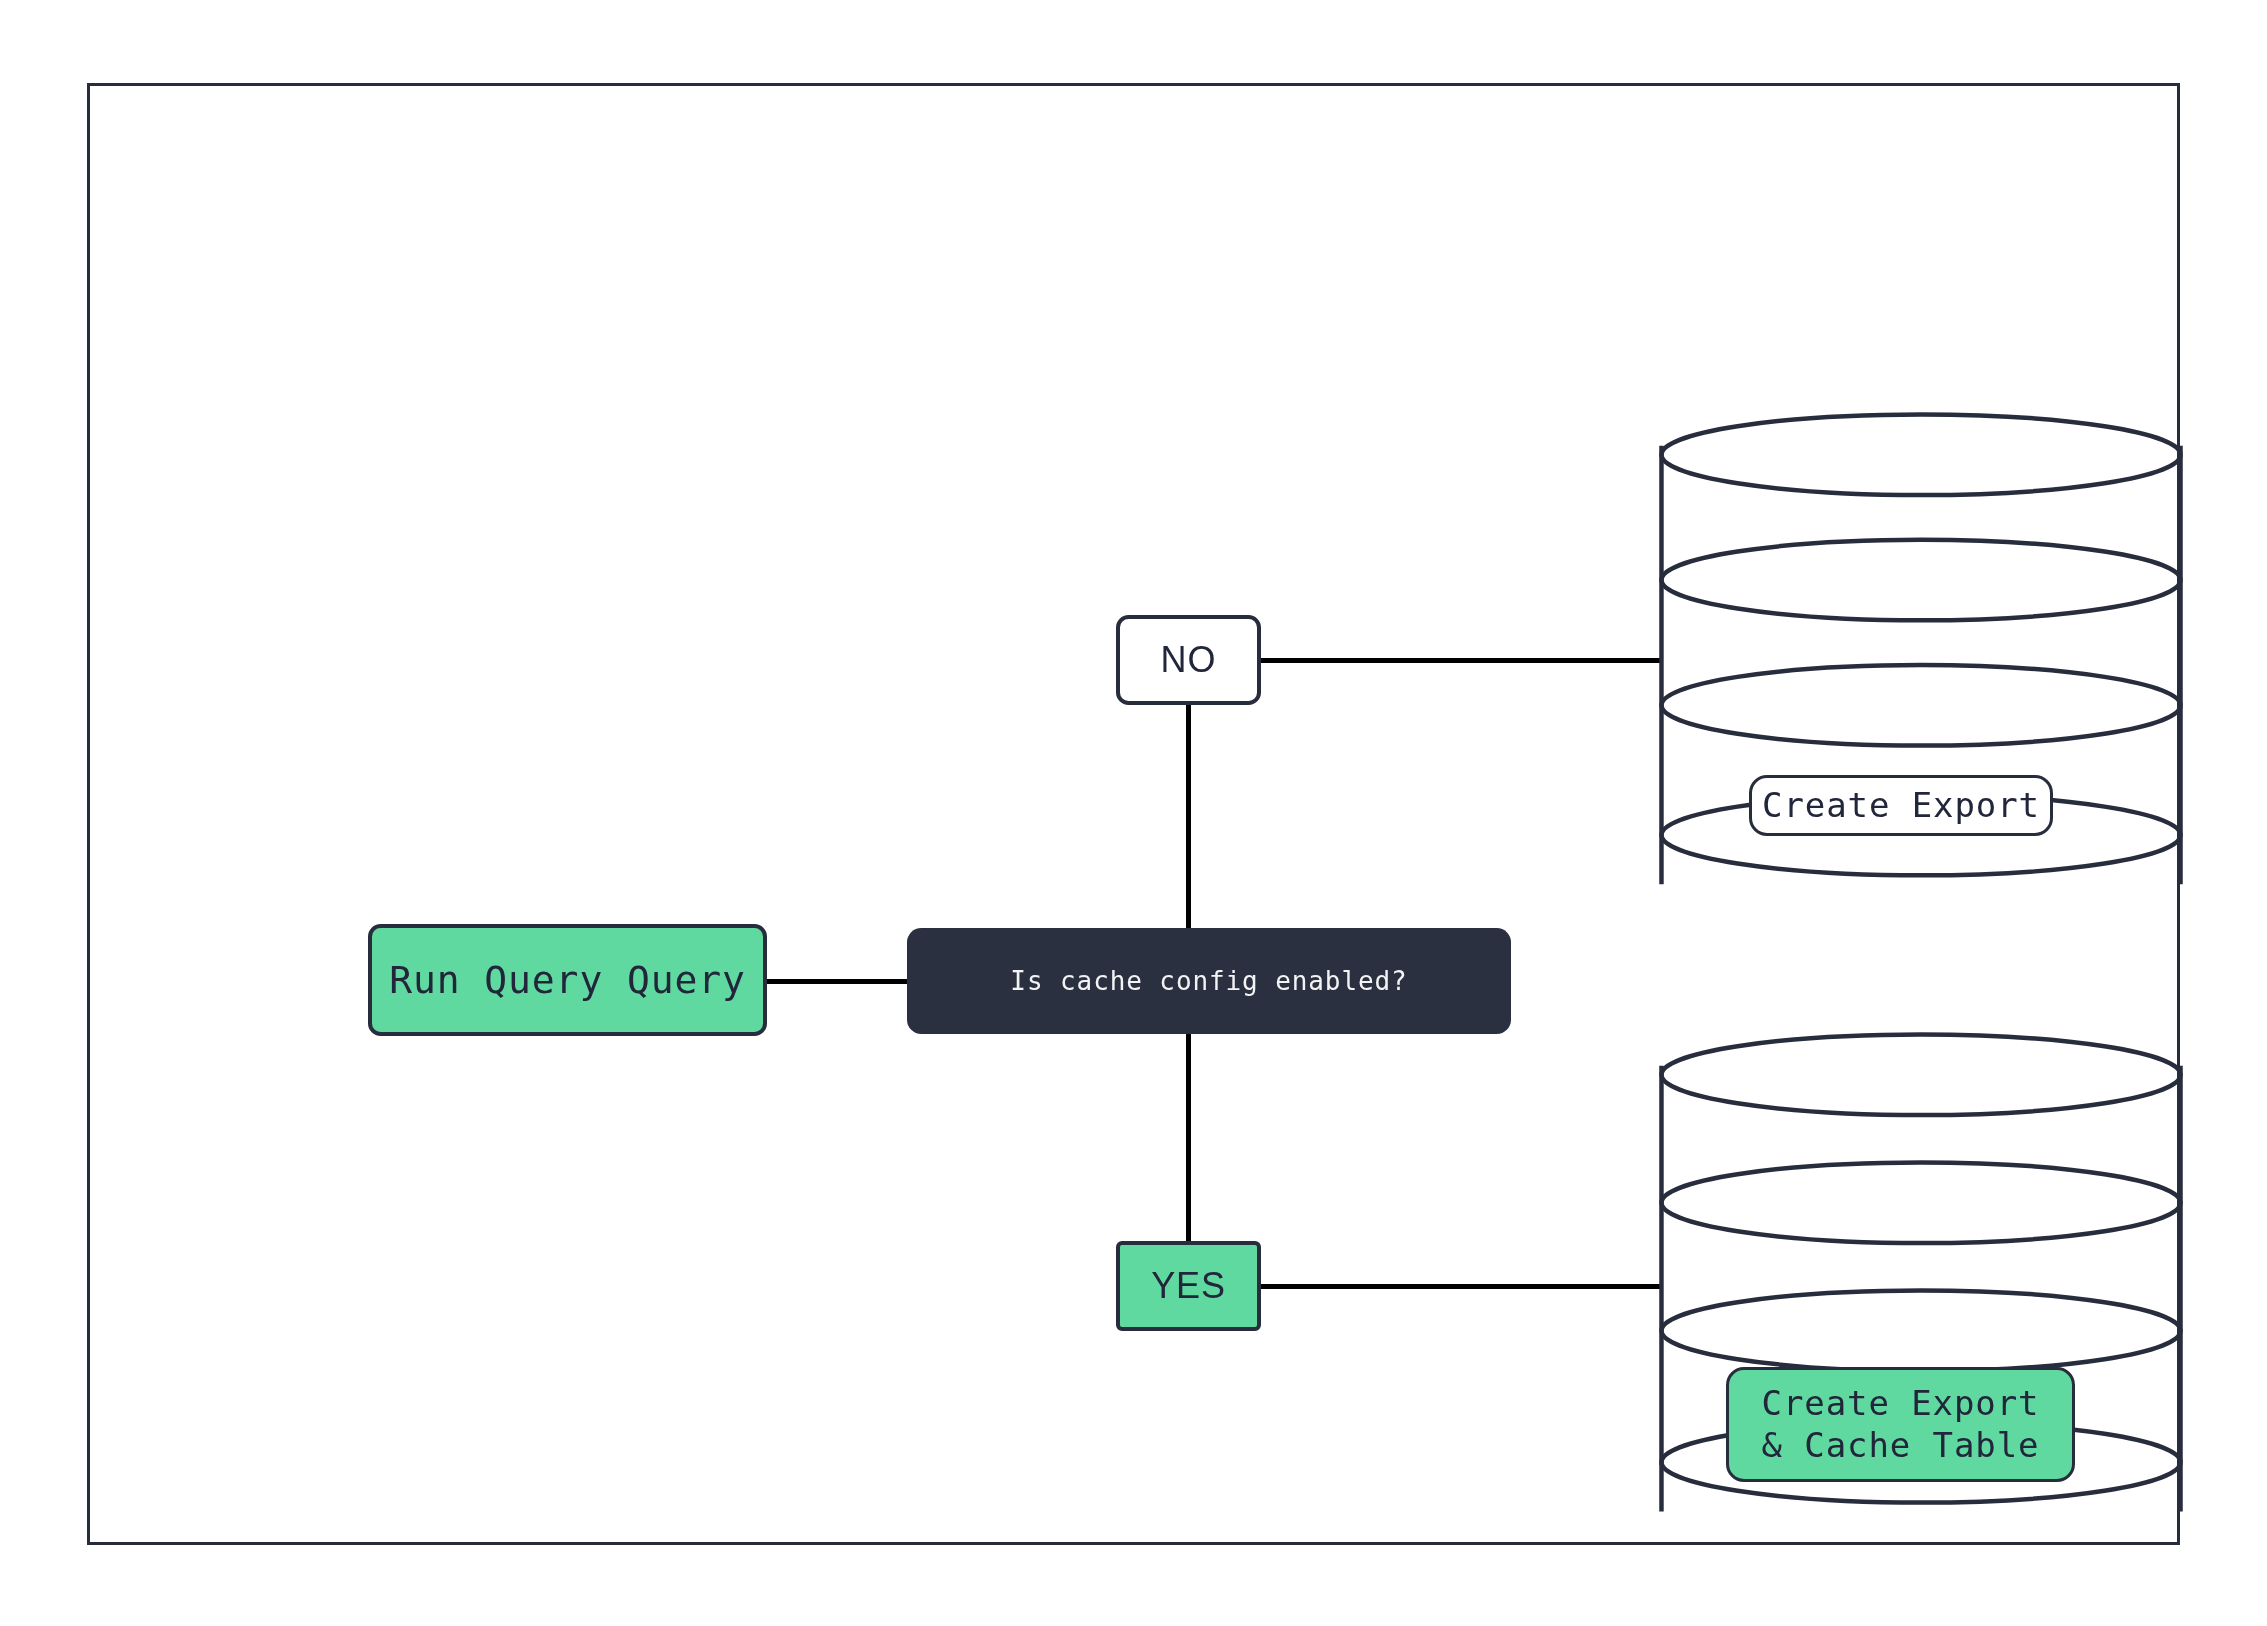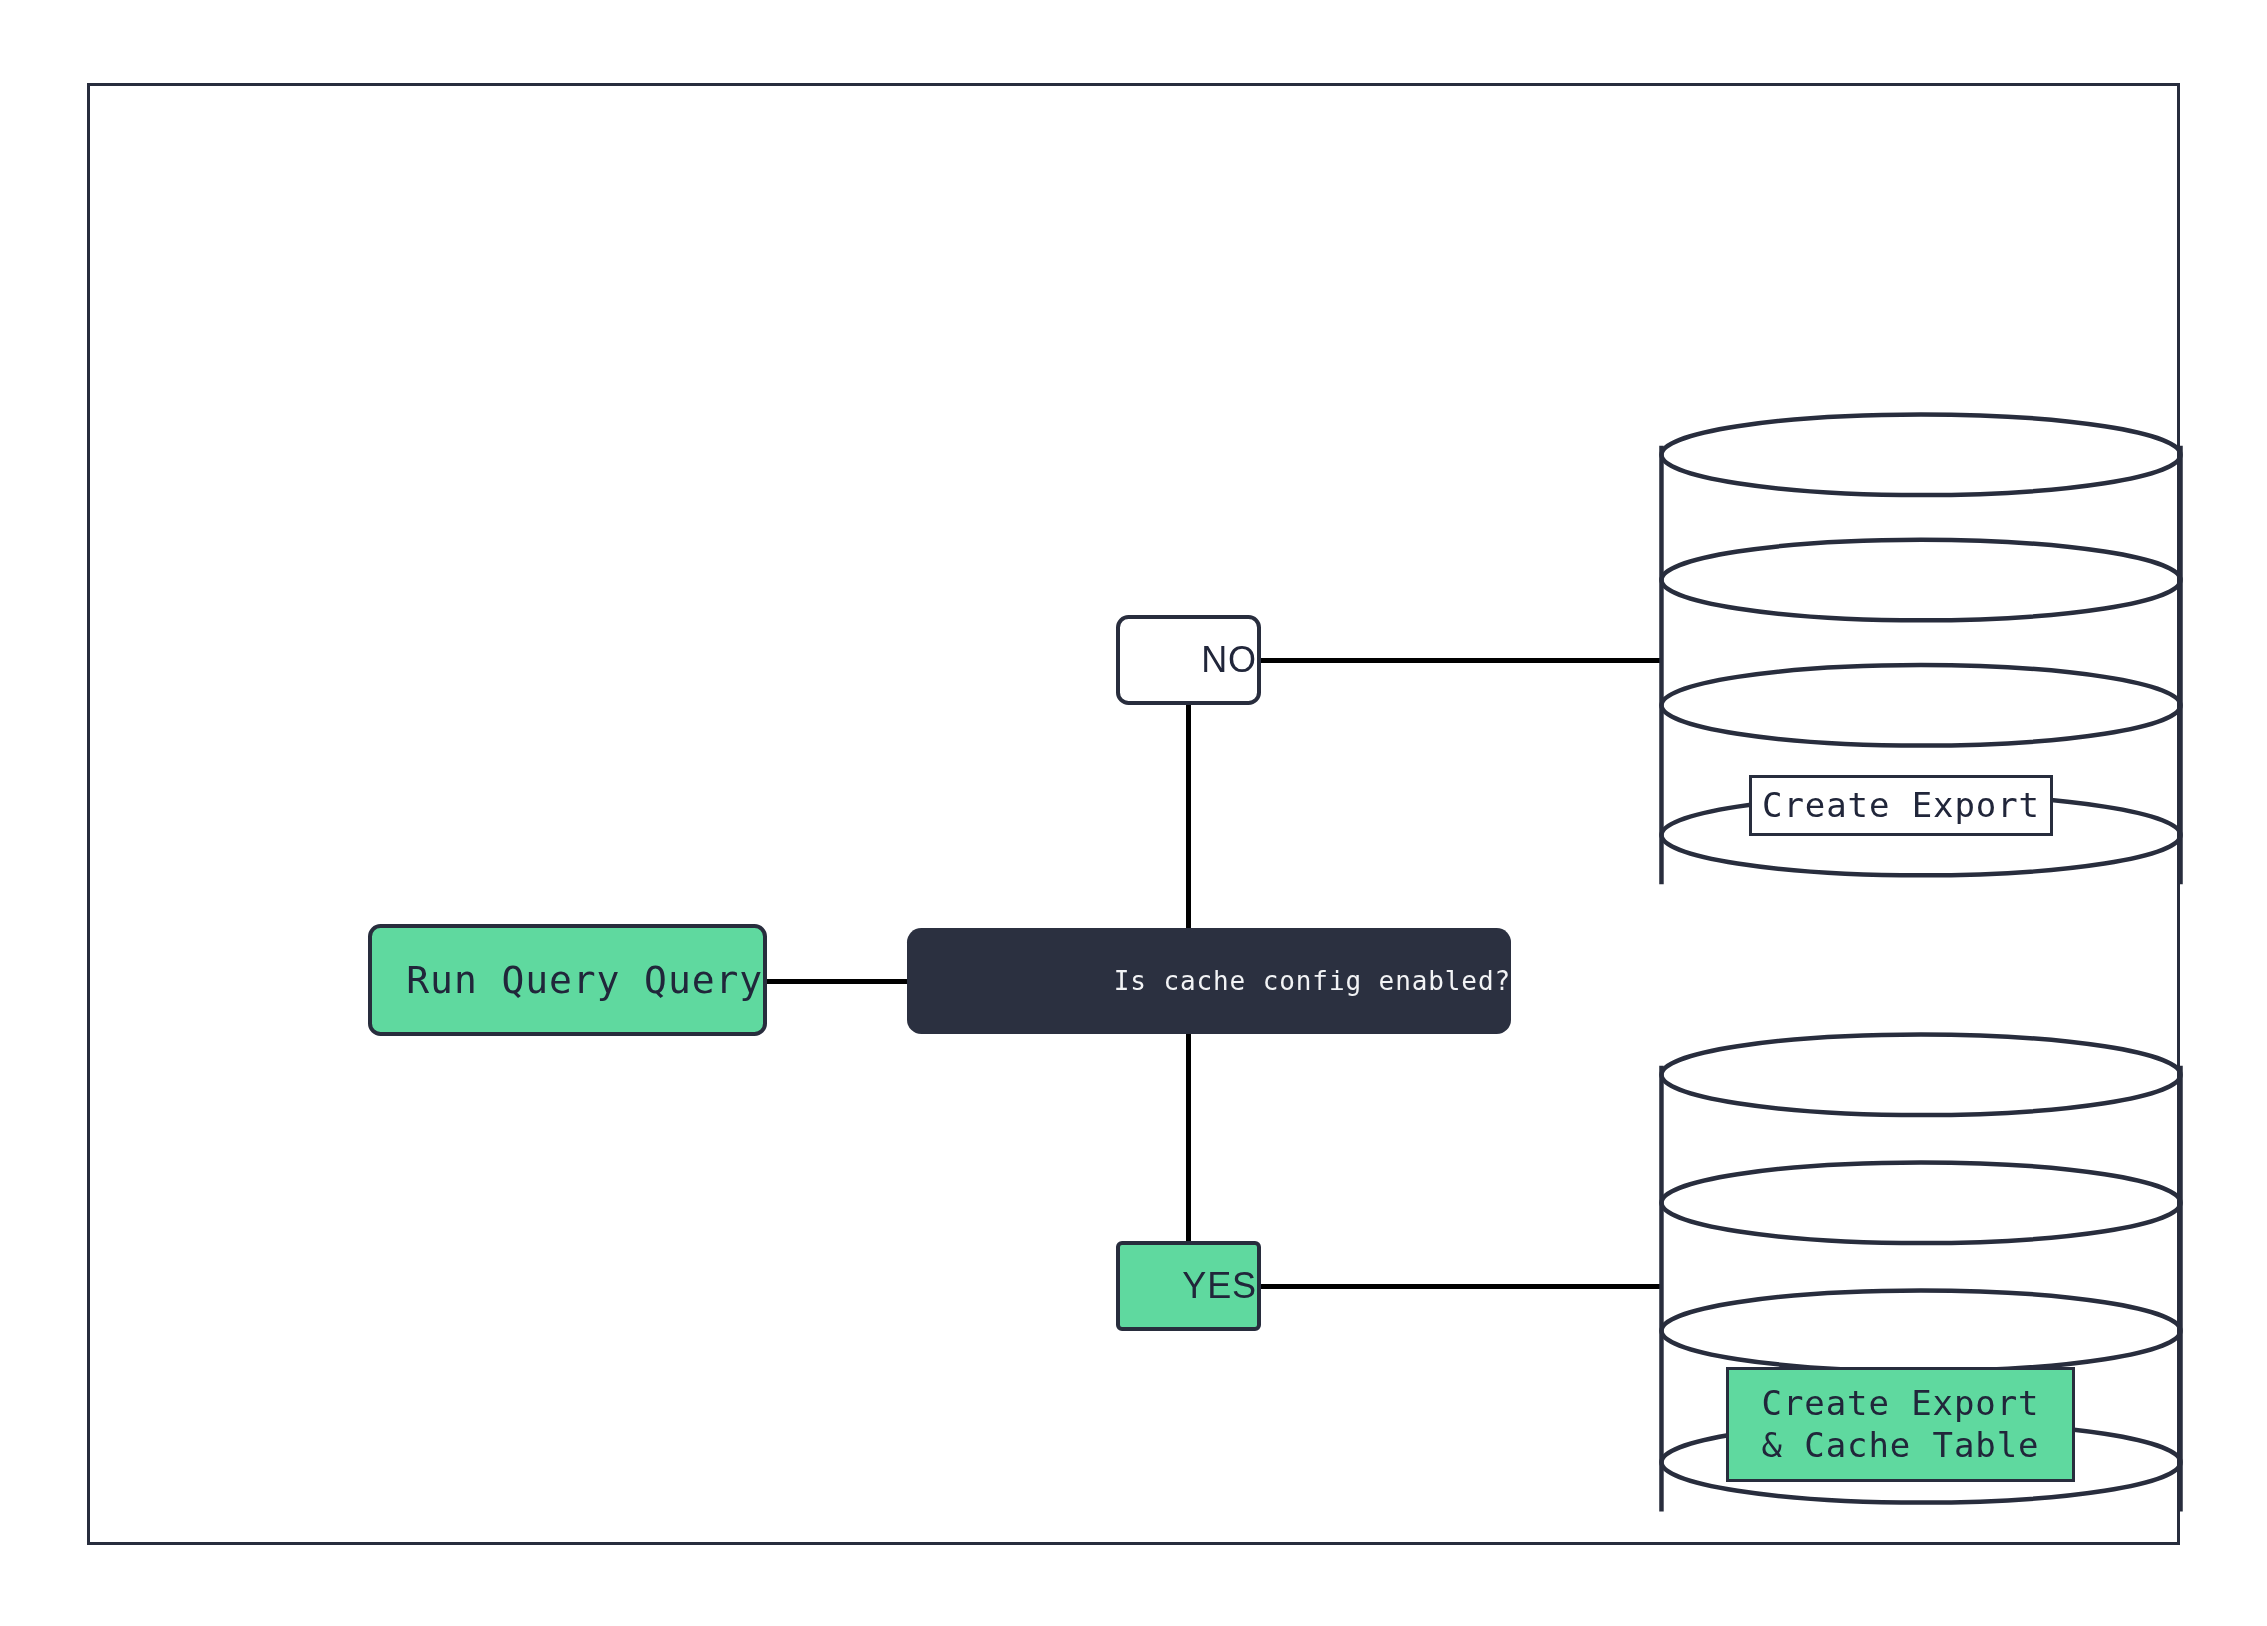--- a/index.html
+++ b/index.html
@@ -57,21 +57,21 @@
     top: 173px;
     right: 0;
     bottom: 0;
   }
   
   .node {
     position: absolute;
     box-sizing: border-box;
     display: flex;
     align-items: center;
-    justify-content: flex-end;
+    justify-content: center;
     text-align: center;
     font-family: "DejaVu Sans Mono", monospace;
     z-index: 6;
   }
   .node-green {
     background: #5fd99f;
     border: 4.5px solid #282d3d;
     border-radius: 12.5px;
     color: #21263a;
   }
@@ -179,21 +179,21 @@
     display: flex;
     flex-direction: column;
     align-items: center;
     justify-content: center;
     text-align: center;
     font-family: "DejaVu Sans Mono", monospace;
     font-size: 34px;
     letter-spacing: 0.9px;
     line-height: 1.22;
     border: 3.6px solid #282d3d;
-    border-radius: 0;
+    border-radius: 18px;
     z-index: 7;
   }
   #db-top-label {
     left: 1659px;
     top: 516px;
     width: 304px;
     height: 61px;
     background: #ffffff;
     color: #21263a;
   }

